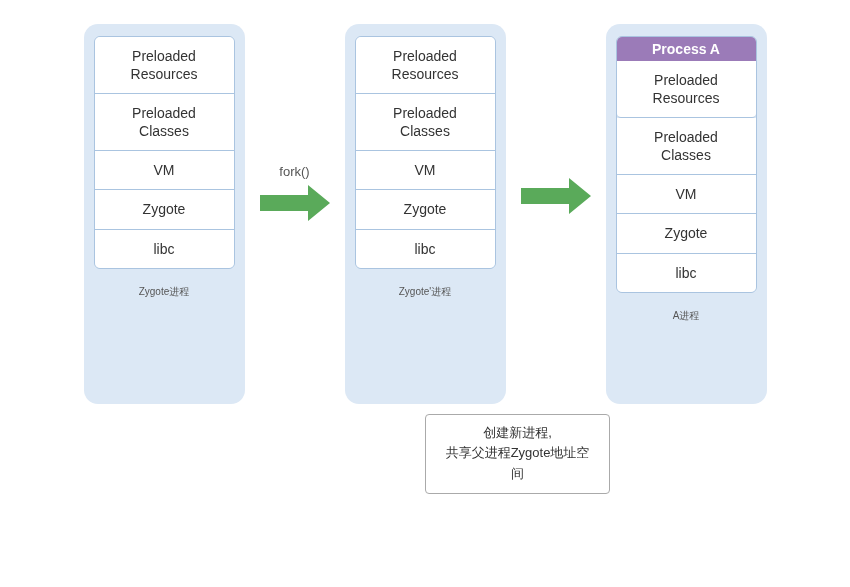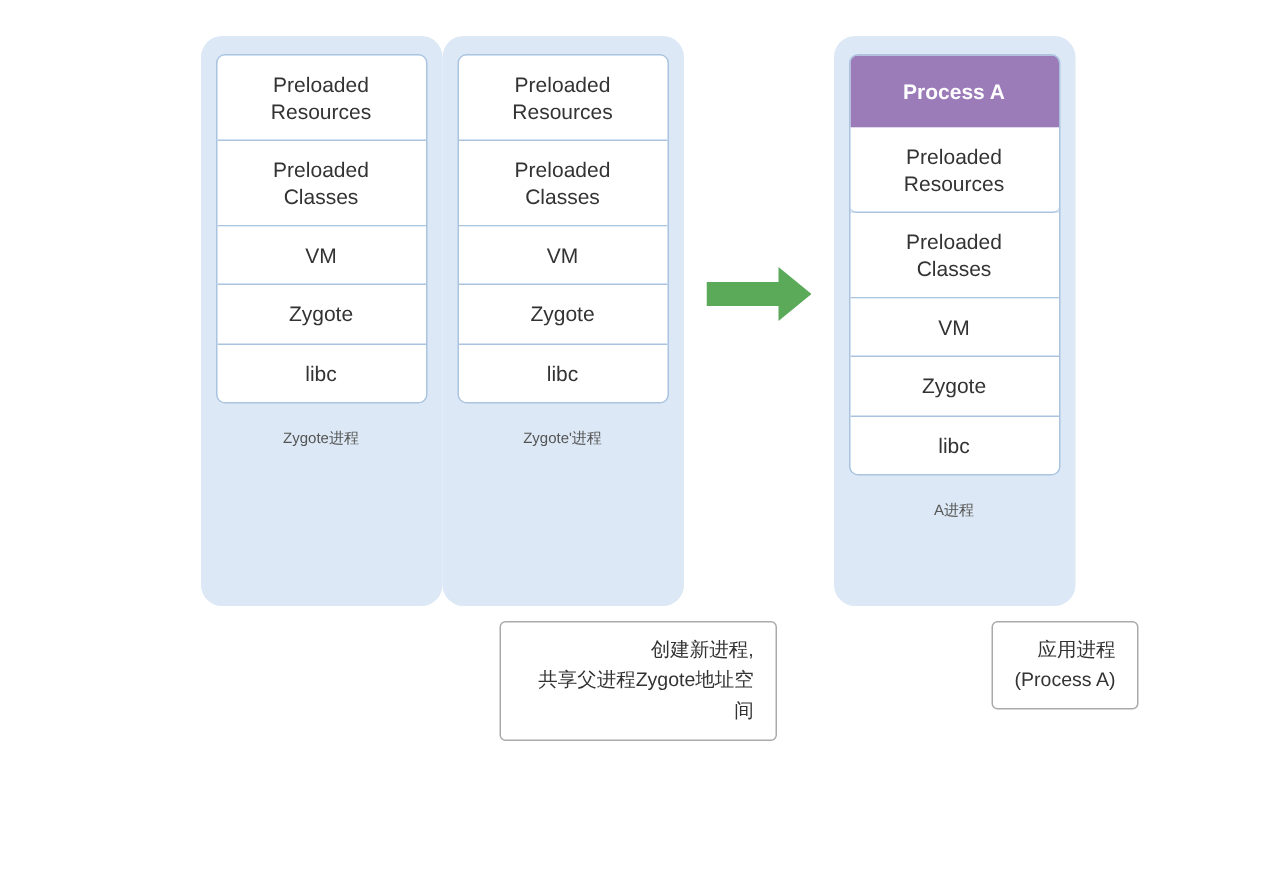--- a/index.html
+++ b/index.html
@@ -66,21 +66,21 @@
     .process-label {
       font-size: 10px;
       color: #555;
       margin-top: 6px;
       text-align: center;
     }
     .process-a-header {
       background: #9b7bb8;
       color: #fff;
       text-align: center;
-      padding: 16px 8px;
+      padding: 4px 8px;
       font-size: 14px;
       font-weight: bold;
       border-radius: 4px 4px 0 0;
     }
     .process-a-stack {
       border-radius: 0 0 4px 4px;
       overflow: hidden;
     }
     .arrow-container {
       display: flex;
@@ -119,21 +119,21 @@
       gap: 0;
     }
     .note-box {
       border: 1.5px solid #aaa;
       background: #fff;
       border-radius: 4px;
       padding: 8px 14px;
       font-size: 13px;
       color: #333;
       line-height: 1.6;
-      text-align: right;
+      text-align: center;
     }
     .spacer {
       width: 185px;
     }
     .bottom-spacer-arrow {
       width: 100px;
     }
     .bottom-note-area {
       display: flex;
       flex-direction: column;
@@ -157,20 +157,28 @@
       <div class="stack-items">
         <div class="stack-item">Preloaded<br>Resources</div>
         <div class="stack-item">Preloaded<br>Classes</div>
         <div class="stack-item">VM</div>
         <div class="stack-item">Zygote</div>
         <div class="stack-item">libc</div>
       </div>
       <div class="process-label">Zygote进程</div>
     </div>
 
+    <div class="arrow-container">
+      <div class="arrow-label">fork()</div>
+      <div class="arrow">
+        <svg viewBox="0 0 70 40" xmlns="http://www.w3.org/2000/svg">
+          <path d="M0,12 L48,12 L48,2 L70,20 L48,38 L48,28 L0,28 Z" fill="#5aaa5a"></path>
+        </svg>
+      </div>
+    </div>
 
     <div class="process-box">
       <div class="stack-items">
         <div class="stack-item">Preloaded<br>Resources</div>
         <div class="stack-item">Preloaded<br>Classes</div>
         <div class="stack-item">VM</div>
         <div class="stack-item">Zygote</div>
         <div class="stack-item">libc</div>
       </div>
       <div class="process-label">Zygote'进程</div>
@@ -201,20 +209,15 @@
 
   <div class="bottom-row">
     <div class="spacer"></div>
     <div class="bottom-spacer-arrow"></div>
     <div class="bottom-note-area">
       <div class="note-box">
         <span>创建新进程,<br>共享父进程Zygote地址空间</span>
       </div>
     </div>
     <div class="bottom-spacer-arrow"></div>
-    <div class="bottom-note-area2">
-      <div class="note-box">
-        <span>应用进程<br>(Process A)</span>
-      </div>
-    </div>
   </div>
 
 </div>
 
 </body></html>

